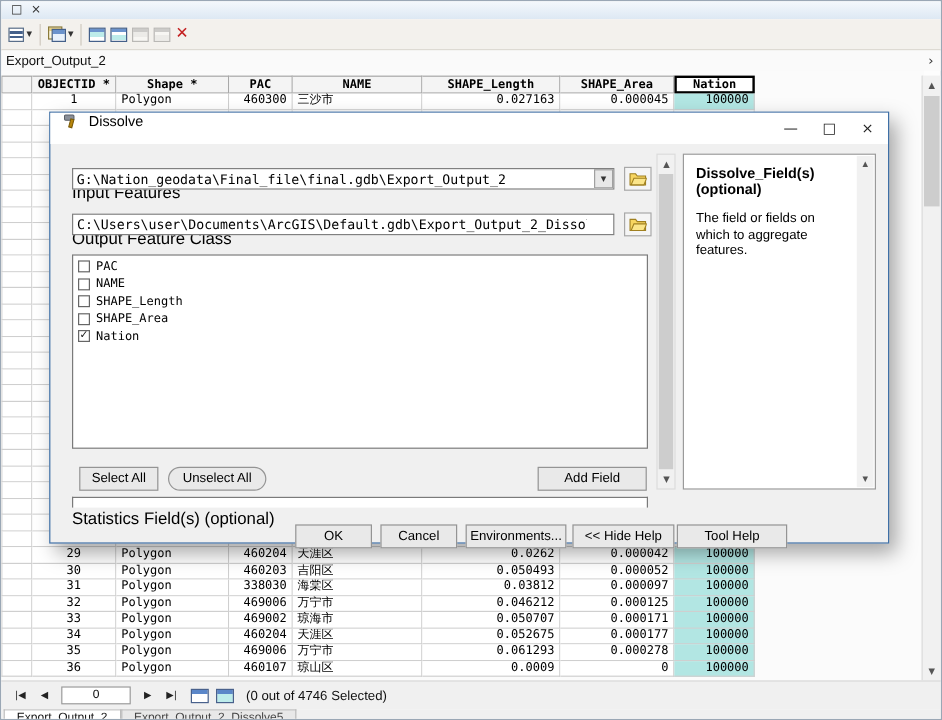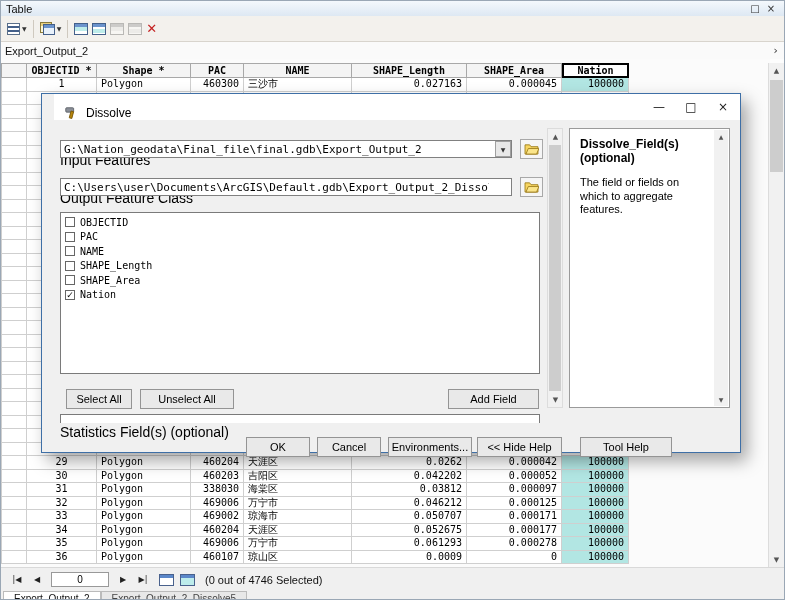--- a/index.html
+++ b/index.html
@@ -86,22 +86,22 @@
   .sheettabs { position:absolute; top:590px; left:0; right:0; height:10px; background:#f0f0f0;
     display:flex; padding-left:2px; overflow:hidden; }
   .sheettab { height:14px; padding:1px 10px 0; font-size:10px; border:1px solid #bbb;
     border-bottom:none; background:#fff; color:#111; white-space:nowrap; }
   .sheettab.inactive { background:#e8e8e8; color:#444; }
 
   
   .dialog { position:absolute; left:40px; top:92px; width:700px; height:360px;
     background:#f0f0f0; border:1px solid #3e6fa6; box-shadow:6px 8px 16px rgba(0,0,0,.35);
     z-index:10; font-size:11px; color:#000; }
-  .dlg-title { position:absolute; top:0; left:12px; right:0; height:26px; background:#fff;
-    display:flex; align-items:flex-end; padding-left:10px; }
+  .dlg-title { position:absolute; top:0; left:0; right:0; height:26px; background:#fff;
+    display:flex; align-items:flex-start; padding-left:10px; }
   .dlg-title-text { font-size:12px; margin-left:8px; }
   .dlg-ctl { position:absolute; top:0; height:26px; width:30px; display:flex;
     align-items:center; justify-content:center; font-size:12px; color:#222; }
   .ctl-min { right:66px; } .ctl-max { right:34px; } .ctl-close { right:2px; }
 
   .dlg-label { position:absolute; left:18px; font-size:14px;margin-top:24px; }
   .dlg-input { position:absolute; left:18px; width:452px; height:18px; border:1px solid #808080;
     background:#fff; font:11px "DejaVu Sans Mono",monospace; padding:0 22px 0 3px; }
   .combo-arrow { position:absolute; width:16px; height:16px; background:#e8e8e8;
     border:1px solid #a0a0a0; display:flex; align-items:center; justify-content:center;
@@ -112,27 +112,27 @@
   .listbox { position:absolute; left:18px; top:118px; width:480px; height:162px;
     background:#fff; border:1px solid #7a7a7a; overflow:hidden; padding-top:2px; }
   .field-item { display:flex; align-items:center; height:14.5px; padding-left:4px;
     font:10px "DejaVu Sans Mono",monospace; }
   .cb { width:10px; height:10px; border:1px solid #666; background:#fff; margin-right:5px;
     font-size:9px; line-height:9px; text-align:center; color:#111; }
 
   .btn { position:absolute; height:20px; background:#e9e9e9; border:1px solid #949494;
     font-size:11px; text-align:center; line-height:18px;margin-top:10px; }
   .btn-selall { left:24px; top:285px; width:66px; }
-  .btn-unsel { left:98px; top:285px; width:94px; }
+  .btn-unsel { left:98px; top:285px; width:82px;border-radius:10px; }
   .btn-addfield { left:406px; top:285px; width:91px; }
   .btn-ok { left:204px; top:333px; width:64px; }
   .btn-cancel { left:275px; top:333px; width:64px; }
   .btn-env { left:346px; top:333px; width:84px; }
   .btn-hide { left:435px; top:333px; width:85px; }
-  .btn-toolhelp { left:538px; top:333px; width:92px; }
+  .btn-toolhelp { left:522px; top:333px; width:92px; }
 
   .stats-strip { position:absolute; left:18px; top:320px; width:480px; height:9px;
     background:#fff; border:1px solid #7a7a7a; border-bottom:none; }
 
   .dlg-scroll { position:absolute; left:505px; top:34px; width:16px; height:280px;
     background:#f1f1f1; border:1px solid #dcdcdc; }
   .dlg-scroll .sb-thumb { top:16px; height:246px; }
 
   .helppane { position:absolute; left:527px; top:34px; width:161px; height:280px;
     background:#fff; border:1px solid #9a9a9a; padding:8px 22px 8px 10px; overflow:hidden; }
@@ -142,21 +142,20 @@
   .hsb { position:absolute; left:0; width:14px; height:13px; display:flex; align-items:center;
     justify-content:center; font-size:6px; color:#555; }
   .hsb-up { top:0; } .hsb-down { bottom:0; }
 </style>
 </head>
 <body>
 
 <div class="win">
 
   <div class="titlebar">
-    <span class="title">Table</span>
     <span class="winbtn glyph">□</span>
     <span class="winbtn glyph">×</span>
   </div>
 
   <div class="toolbar">
     <span class="tbtn">
       <span class="ico-options"></span>
       <span class="caret glyph">▼</span>
     </span>
     <span class="vsep"></span>
@@ -488,21 +487,21 @@
           <div class="td c-len a-right">0.0262</div>
           <div class="td c-area a-right">0.000042</div>
           <div class="td c-nat a-right nation">100000</div>
         </div>
         <div class="tr">
           <div class="td c-sel"></div>
           <div class="td c-obj a-center">30</div>
           <div class="td c-shape a-left">Polygon</div>
           <div class="td c-pac a-right">460203</div>
           <div class="td c-name a-left">吉阳区</div>
-          <div class="td c-len a-right">0.042202</div>
+          <div class="td c-len a-right">0.050493</div>
           <div class="td c-area a-right">0.000052</div>
           <div class="td c-nat a-right nation">100000</div>
         </div>
         <div class="tr">
           <div class="td c-sel"></div>
           <div class="td c-obj a-center">31</div>
           <div class="td c-shape a-left">Polygon</div>
           <div class="td c-pac a-right">338030</div>
           <div class="td c-name a-left">海棠区</div>
           <div class="td c-len a-right">0.03812</div>
@@ -612,24 +611,20 @@
       <svg width="15" height="12" viewBox="0 0 16 13">
         <path d="M1 12 V2 h5 l1.5 2 H15 v8 z" fill="#f7d560" stroke="#a08020"></path>
         <path d="M2 12 L4.5 6 H16 L13.5 12 Z" fill="#fbe58a" stroke="#a08020"></path>
       </svg>
     </span>
 
     <div class="dlg-label" style="top:106px">Dissolve_Field(s) (optional)</div>
     <div class="listbox">
         <div class="field-item">
           <span class="cb glyph"></span>
-          <span>OBJECTID</span>
-        </div>
-        <div class="field-item">
-          <span class="cb glyph"></span>
           <span>PAC</span>
         </div>
         <div class="field-item">
           <span class="cb glyph"></span>
           <span>NAME</span>
         </div>
         <div class="field-item">
           <span class="cb glyph"></span>
           <span>SHAPE_Length</span>
         </div>

